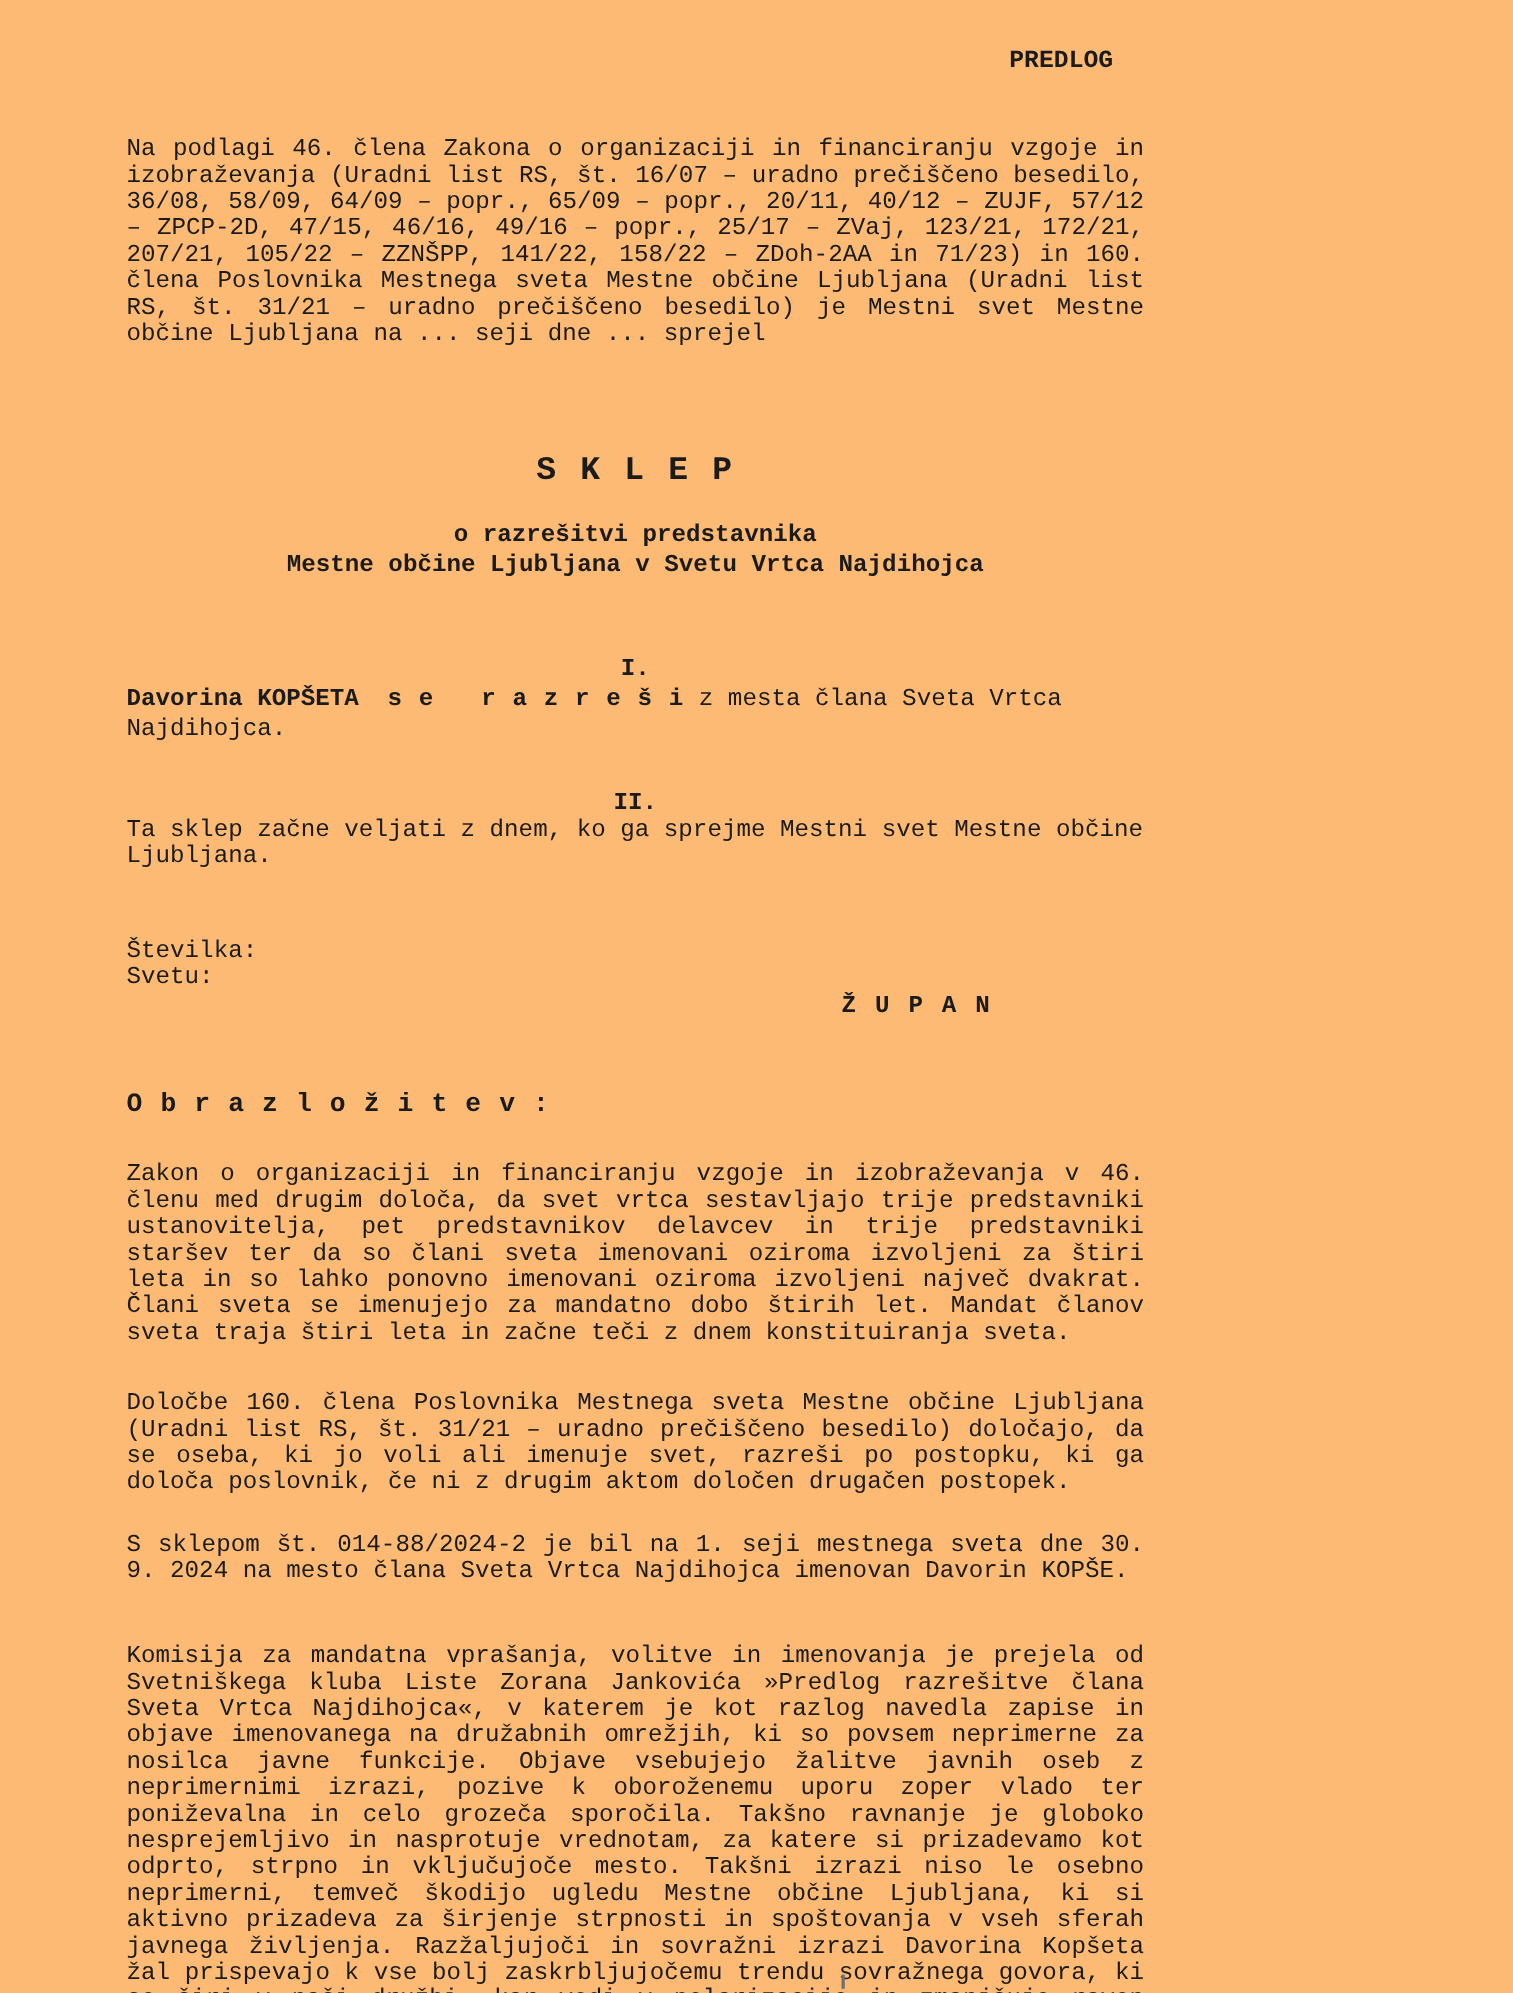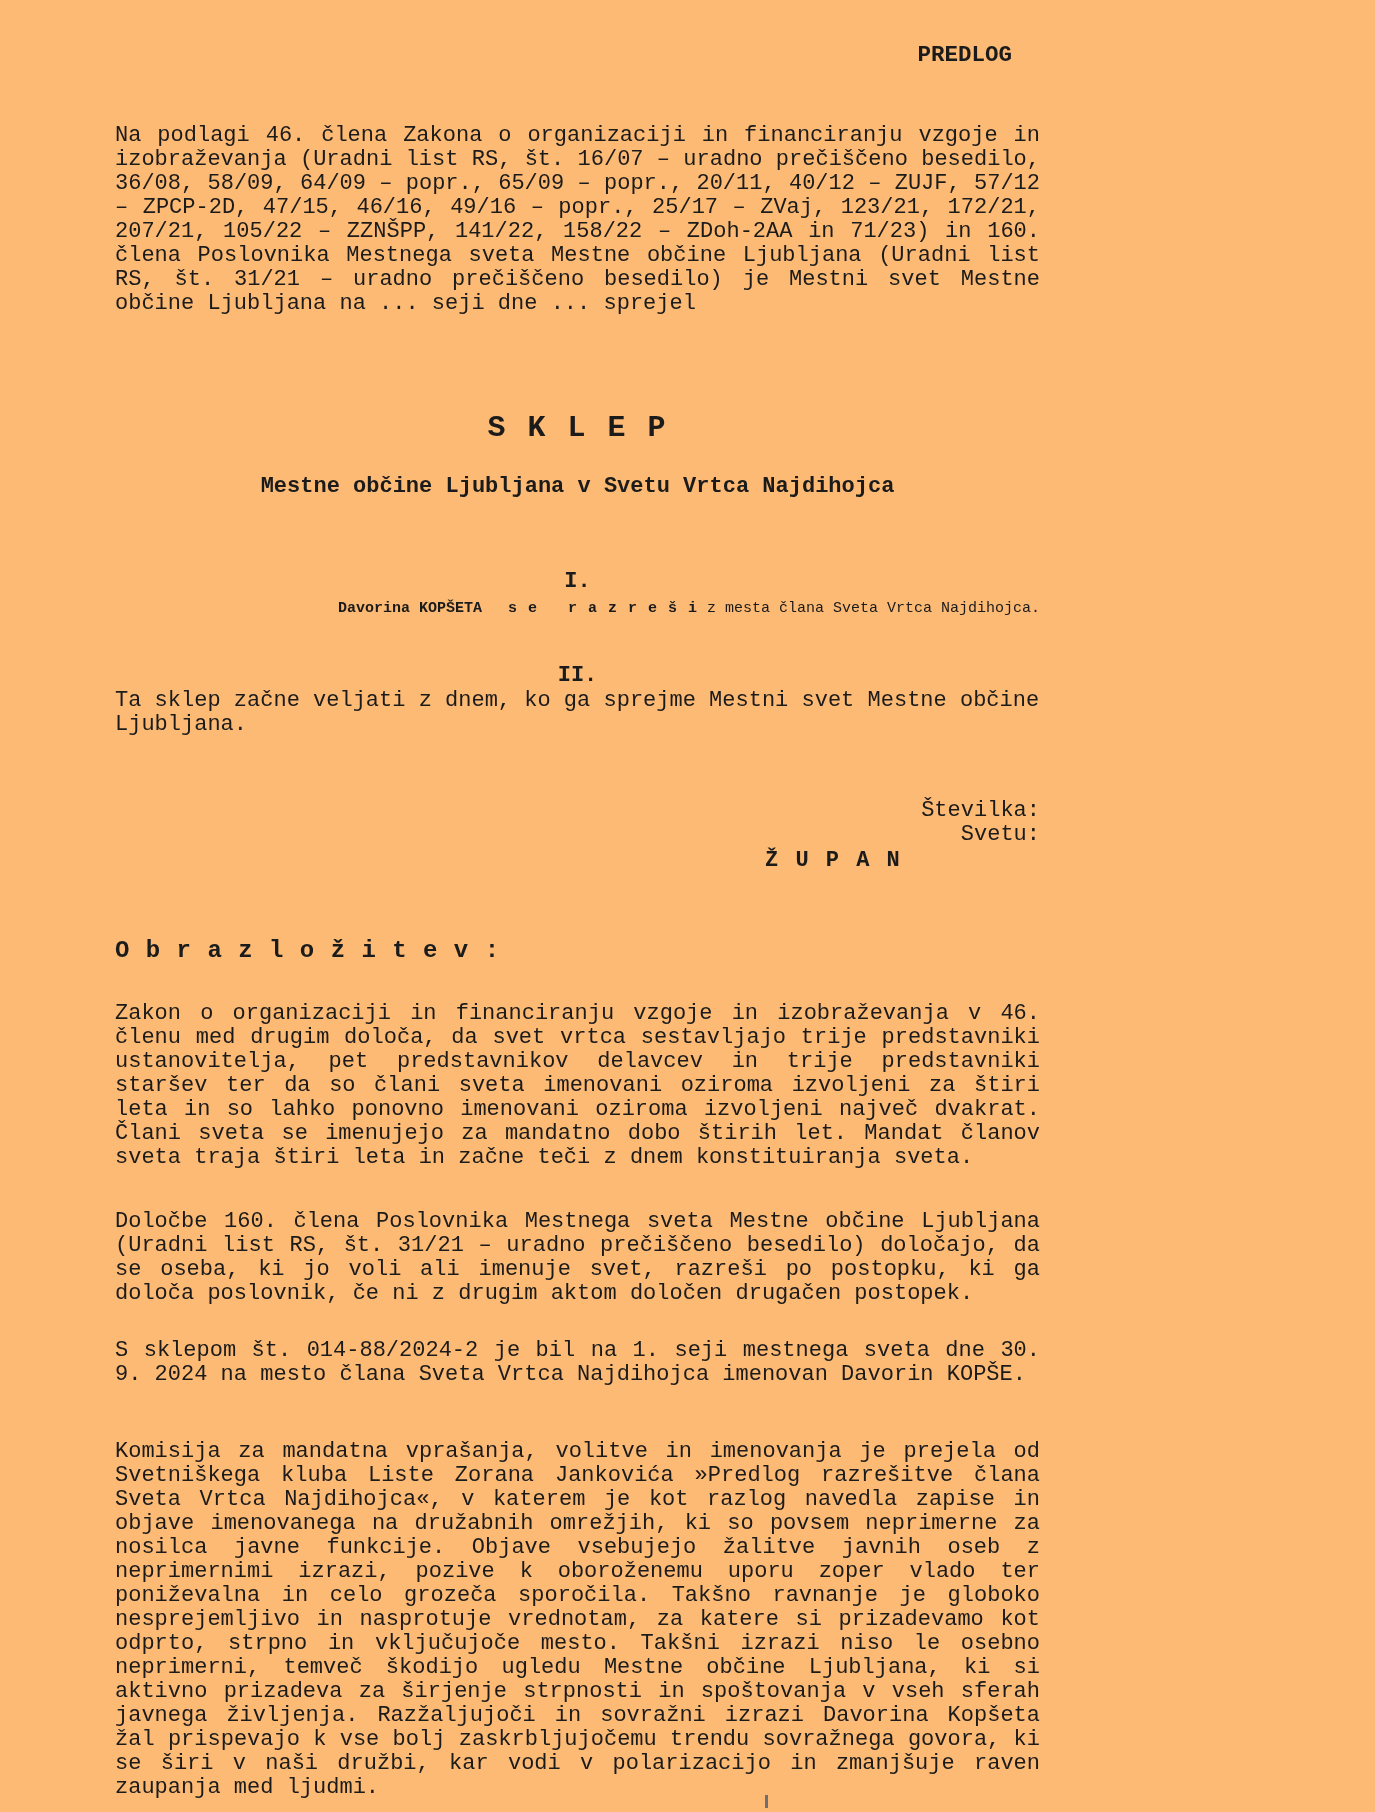--- a/index.html
+++ b/index.html
@@ -44,25 +44,25 @@
     line-height:27px;
   }
   .roman{
     text-align:center;
     font-weight:bold;
     font-size:22px;
     line-height:27px;
   }
   .roman-one{margin-top:68px;}
   .roman-two{margin-top:40px;}
-  .sec1-line{font-size:15px;line-height:27px;text-align:right;}
+  .sec1-line{font-size:22px;line-height:27px;}
   .bold{font-weight:bold;}
   .spaced{white-space:pre-wrap;letter-spacing:1px;}
   .name-gap{display:inline-block;width:26px;}
-  .meta-block{margin-top:62px;text-align:right;}
+  .meta-block{margin-top:62px;}
   .mayor{
     font-weight:bold;
     font-size:22px;
     line-height:27px;
     padding-left:650px;
     letter-spacing:2px;
     white-space:pre-wrap;
   }
   .explanation-heading{
     margin-top:63px;
@@ -90,20 +90,21 @@
 
     <div class="doc-header">
       <div>PREDLOG</div>
     </div>
 
     <p class="para justified intro">Na podlagi 46. člena Zakona o organizaciji in financiranju vzgoje in izobraževanja (Uradni list RS, št. 16/07 – uradno prečiščeno besedilo, 36/08, 58/09, 64/09 – popr., 65/09 – popr., 20/11, 40/12 – ZUJF, 57/12 – ZPCP-2D, 47/15, 46/16, 49/16 – popr., 25/17 – ZVaj, 123/21, 172/21, 207/21, 105/22 – ZZNŠPP, 141/22, 158/22 – ZDoh-2AA in 71/23) in 160. člena Poslovnika Mestnega sveta Mestne občine Ljubljana (Uradni list RS, št. 31/21 –  uradno prečiščeno besedilo) je Mestni svet Mestne občine Ljubljana na ... seji dne ... sprejel</p>
 
     <div class="decree-title">S K L E P</div>
 
     <div class="decree-subtitle">
+      <div>o razrešitvi predstavnika</div>
       <div>Mestne občine Ljubljana v Svetu Vrtca Najdihojca</div>
     </div>
 
     <div class="roman roman-one">I.</div>
 
     <p class="sec1-line"><span class="bold">Davorina KOPŠETA</span><span class="name-gap"></span><span class="bold spaced">s e   r a z r e š i</span><span> z mesta člana Sveta Vrtca Najdihojca.</span></p>
 
     <div class="roman roman-two">II.</div>
 
     <p class="para">Ta sklep začne veljati z dnem, ko ga sprejme Mestni svet Mestne občine Ljubljana.</p>

